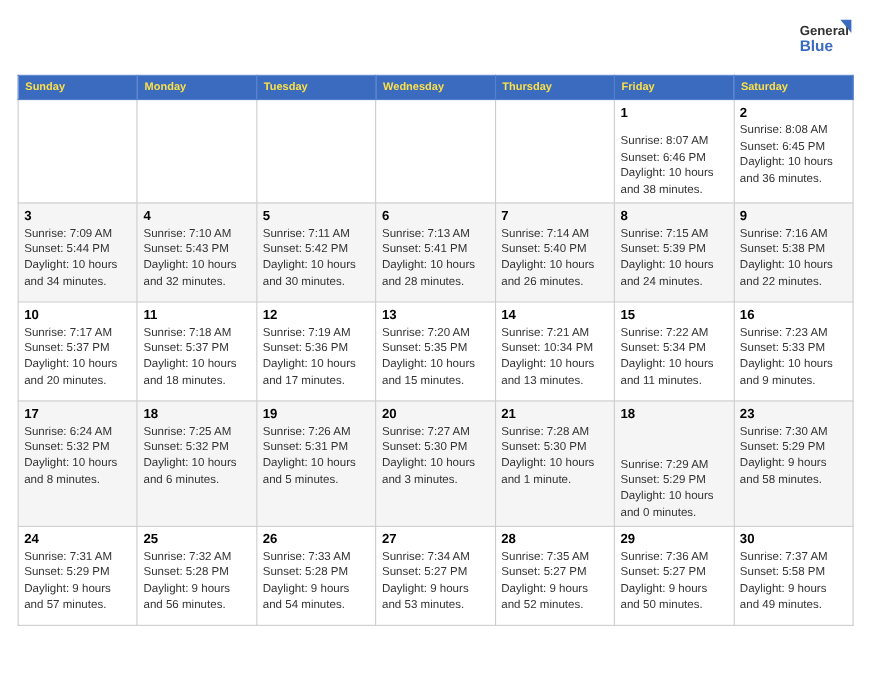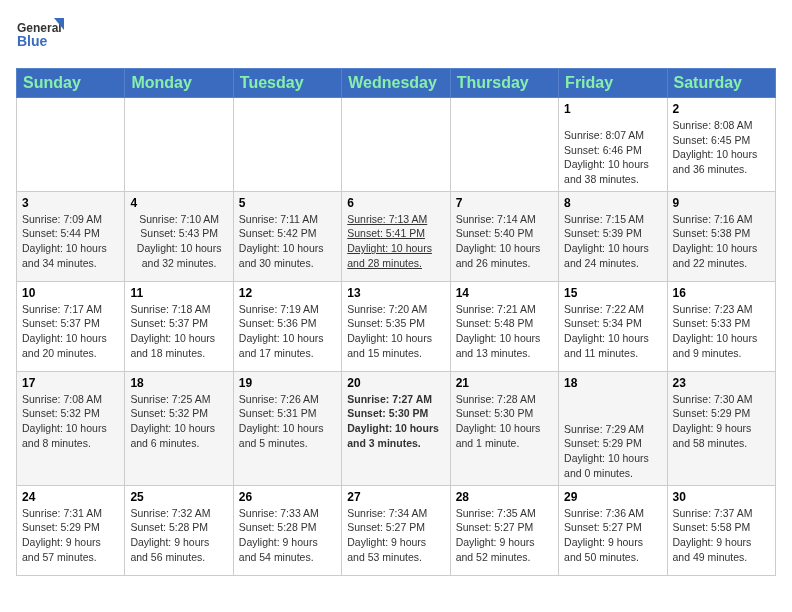--- a/index.html
+++ b/index.html
@@ -5,21 +5,21 @@
     * { box-sizing: border-box; margin: 0; padding: 0; }
     body {
       font-family: Arial, sans-serif;
       background: #fff;
       width: 792px;
       min-height: 612px;
       padding: 16px;
     }
     .header-area {
       display: flex;
-      justify-content: flex-start;
+      justify-content: flex-end;
       align-items: flex-start;
       margin-bottom: 10px;
     }
     .logo {
       display: flex;
       align-items: center;
       gap: 4px;
     }
     .title-area {
       text-align: right;
@@ -33,24 +33,24 @@
       font-size: 14px;
       color: #555;
     }
     .calendar-table {
       width: 100%;
       border-collapse: collapse;
       font-size: 11px;
     }
     .calendar-table th {
       background-color: #3a6bbf;
-      color: #86efac;
+      color: #fde047;
       text-align: left;
       padding: 5px 6px;
-      font-size: 16px;
+      font-size: 10px;
       border: 1px solid #5580cc;
     }
     .calendar-table td {
       border: 1px solid #ccc;
       vertical-align: top;
       padding: 4px 5px;
       width: calc(100% / 7);
       height: 90px;
       background: #fff;
     }
@@ -122,33 +122,33 @@
       </tr>
       <tr>
         <td>
           <div class="day-number">3</div>
           <div class="day-info" style="white-space: pre-line;">Sunrise: 7:09 AM
 Sunset: 5:44 PM
 Daylight: 10 hours and 34 minutes.</div>
         </td>
         <td>
           <div class="day-number">4</div>
-          <div class="day-info" style="white-space: pre-line; text-align: center;">Sunrise: 7:10 AM
+          <div class="day-info" style="white-space: pre-line;">Sunrise: 7:10 AM
 Sunset: 5:43 PM
 Daylight: 10 hours and 32 minutes.</div>
         </td>
         <td>
           <div class="day-number">5</div>
           <div class="day-info" style="white-space: pre-line;">Sunrise: 7:11 AM
 Sunset: 5:42 PM
 Daylight: 10 hours and 30 minutes.</div>
         </td>
         <td>
           <div class="day-number">6</div>
-          <div class="day-info" style="white-space: pre-line; text-decoration: underline;">Sunrise: 7:13 AM
+          <div class="day-info" style="white-space: pre-line;">Sunrise: 7:13 AM
 Sunset: 5:41 PM
 Daylight: 10 hours and 28 minutes.</div>
         </td>
         <td>
           <div class="day-number">7</div>
           <div class="day-info" style="white-space: pre-line;">Sunrise: 7:14 AM
 Sunset: 5:40 PM
 Daylight: 10 hours and 26 minutes.</div>
         </td>
         <td>
@@ -185,58 +185,58 @@
         </td>
         <td>
           <div class="day-number">13</div>
           <div class="day-info" style="white-space: pre-line;">Sunrise: 7:20 AM
 Sunset: 5:35 PM
 Daylight: 10 hours and 15 minutes.</div>
         </td>
         <td>
           <div class="day-number">14</div>
           <div class="day-info" style="white-space: pre-line;">Sunrise: 7:21 AM
-Sunset: 5:48 PM
+Sunset: 10:34 PM
 Daylight: 10 hours and 13 minutes.</div>
         </td>
         <td>
           <div class="day-number">15</div>
           <div class="day-info" style="white-space: pre-line;">Sunrise: 7:22 AM
 Sunset: 5:34 PM
 Daylight: 10 hours and 11 minutes.</div>
         </td>
         <td>
           <div class="day-number">16</div>
           <div class="day-info" style="white-space: pre-line;">Sunrise: 7:23 AM
 Sunset: 5:33 PM
 Daylight: 10 hours and 9 minutes.</div>
         </td>
       </tr>
       <tr>
         <td>
           <div class="day-number">17</div>
-          <div class="day-info" style="white-space: pre-line;">Sunrise: 7:08 AM
+          <div class="day-info" style="white-space: pre-line;">Sunrise: 6:24 AM
 Sunset: 5:32 PM
 Daylight: 10 hours and 8 minutes.</div>
         </td>
         <td>
           <div class="day-number">18</div>
           <div class="day-info" style="white-space: pre-line;">Sunrise: 7:25 AM
 Sunset: 5:32 PM
 Daylight: 10 hours and 6 minutes.</div>
         </td>
         <td>
           <div class="day-number">19</div>
           <div class="day-info" style="white-space: pre-line;">Sunrise: 7:26 AM
 Sunset: 5:31 PM
 Daylight: 10 hours and 5 minutes.</div>
         </td>
         <td>
           <div class="day-number">20</div>
-          <div class="day-info" style="white-space: pre-line; font-weight: bold;">Sunrise: 7:27 AM
+          <div class="day-info" style="white-space: pre-line;">Sunrise: 7:27 AM
 Sunset: 5:30 PM
 Daylight: 10 hours and 3 minutes.</div>
         </td>
         <td>
           <div class="day-number">21</div>
           <div class="day-info" style="white-space: pre-line;">Sunrise: 7:28 AM
 Sunset: 5:30 PM
 Daylight: 10 hours and 1 minute.</div>
         </td>
         <td>

